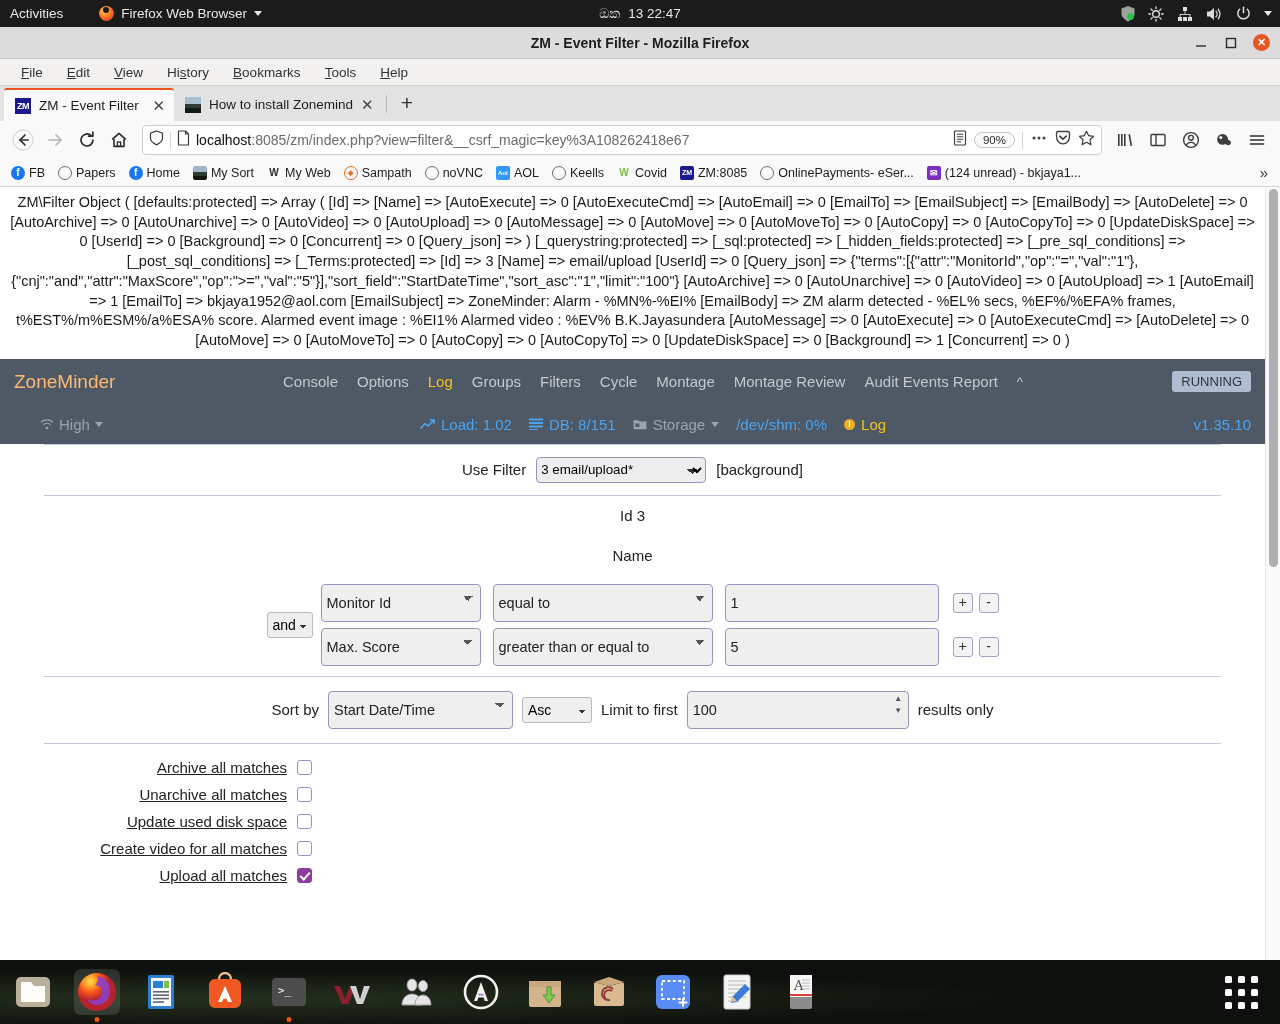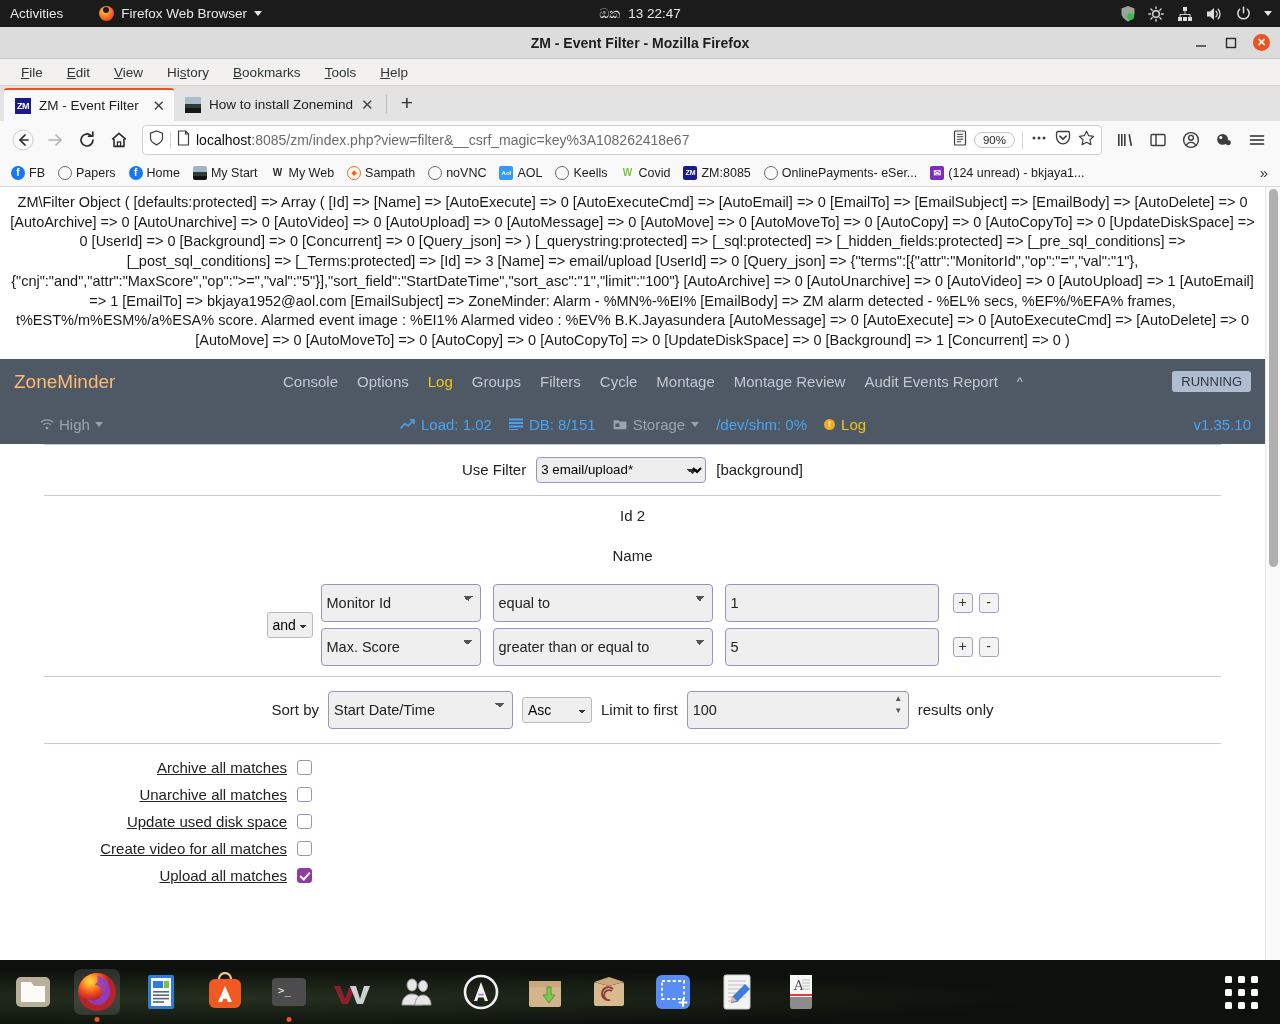--- a/index.html
+++ b/index.html
@@ -127,21 +127,21 @@
   .zm-menu { display:flex; align-items:center; gap:19px; font-size:15px; position:absolute; left:283px; }
   .zm-menu a { color:#c3c8ce; text-decoration:none; cursor:pointer; }
   .zm-menu a.active { color:#f0c419; }
   .zm-caretup { color:#c3c8ce; font-size:13px; cursor:pointer; }
   .zm-running {
     position:absolute; right:14px; background:#aebed0; color:#2d3640;
     font-size:13px; padding:3px 9px; border-radius:3px; cursor:pointer;
   }
   .zm-row2 { height:39px; display:flex; align-items:center; padding: 0 14px; position:relative; font-size:15px; }
   .zm-bw { display:flex; align-items:center; gap:5px; color:#9aa3ae; position:absolute; left:40px; cursor:pointer; }
-  .zm-stats { position:absolute; left:400px; display:flex; align-items:center; gap:17px; font-size:15px; }
+  .zm-stats { position:absolute; left:420px; display:flex; align-items:center; gap:17px; font-size:15px; }
   .zm-stats .st { display:flex; align-items:center; gap:6px; color:#4aa3f0; cursor:pointer; }
   .zm-stats .st.storage { color:#9aa3ae; }
   .zm-ver { position:absolute; right:14px; color:#4aa3f0; font-size:15px; cursor:pointer; }
   .dot-warn { width:11px;height:11px;border-radius:50%;background:#f0ad21;display:inline-block;
               color:#fff;font-size:9px;line-height:11px;text-align:center;font-weight:bold; }
 
   
   #filterform { padding: 0 44px; color:#222; }
   .frule { border-top:1px solid #c9c6de; }
   .frow { display:flex; align-items:center; justify-content:center; padding: 12px 0; gap:10px; font-size:15px; }
@@ -461,21 +461,21 @@
       <div class="bm">
         <span class="bm-ico" style="border: 1.4px solid rgb(107, 107, 107); border-radius: 50%; background: transparent;"></span>
         <span>Papers</span>
       </div>
       <div class="bm">
         <span class="bm-ico" style="background: rgb(24, 119, 242); border-radius: 50%; font-size: 10px;">f</span>
         <span>Home</span>
       </div>
       <div class="bm">
         <span class="bm-ico" style="background: linear-gradient(rgb(159, 182, 200) 0px, rgb(159, 182, 200) 40%, rgb(47, 59, 51) 40%, rgb(47, 59, 51) 72%, rgb(16, 21, 14) 72%, rgb(16, 21, 14) 100%);"></span>
-        <span>My Start</span>
+        <span>My Sort</span>
       </div>
       <div class="bm">
         <span class="bm-ico" style="background: transparent; color: rgb(43, 43, 43); font-size: 10px;">W</span>
         <span>My Web</span>
       </div>
       <div class="bm">
         <span class="bm-ico" style="border: 1.6px solid rgb(239, 108, 26); border-radius: 50%; background: transparent; color: rgb(239, 108, 26); font-size: 7px;">◆</span>
         <span>Sampath</span>
       </div>
       <div class="bm">
@@ -591,21 +591,21 @@
         <div class="frule"></div>
         <div class="frow">
           <span class="lbl">Use Filter</span>
           <select class="usefilter-sel">
             <option>3 email/upload*</option>
           </select>
           <span class="lbl">[background]</span>
         </div>
 
         <div class="frule"></div>
-        <div class="idline">Id 2</div>
+        <div class="idline">Id 3</div>
 
         <div class="frow">
           <span class="lbl">Name</span>
         </div>
 
         <div class="cond-wrap">
           <div class="conj-box">
             <select class="conj-sel">
               <option>and</option>
             </select>

